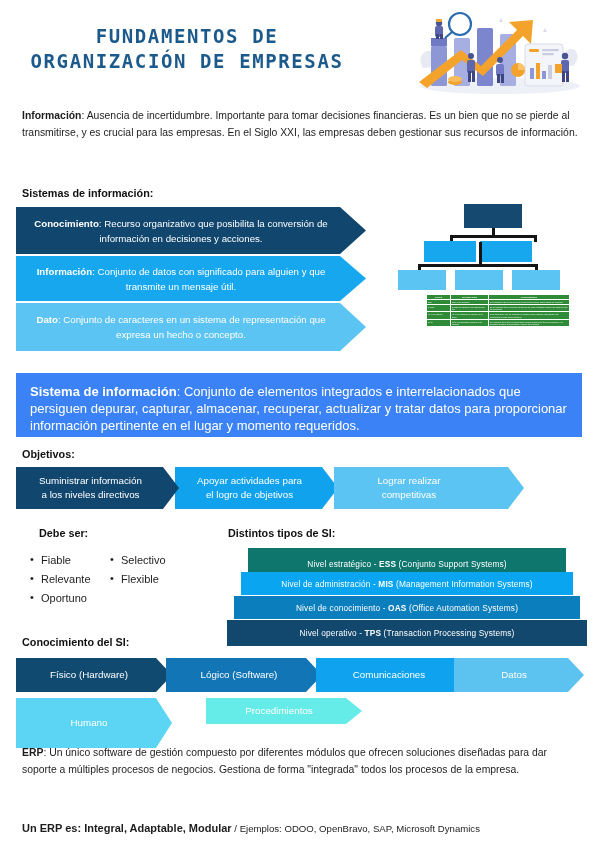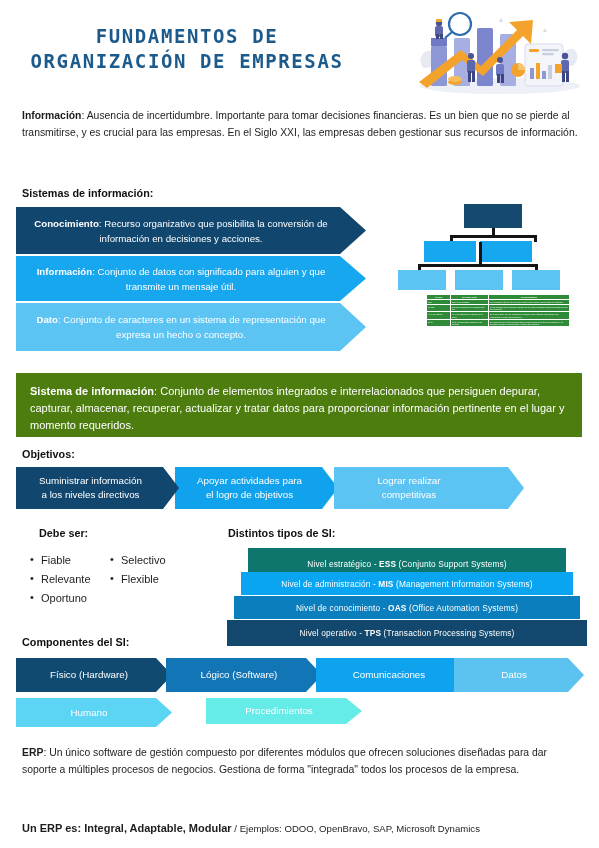--- a/index.html
+++ b/index.html
@@ -99,23 +99,23 @@
   }
   .gtable th {
     text-align: center;
     font-weight: 700;
     font-size: 2.1px;
   }
 
   
   .solidbox {
     position: absolute;
-    background: #4d7c0f;
+    background: #3b82f6;
     color: #ffffff;
-    font-size: 11px;
+    font-size: 13px;
     line-height: 17px;
     padding: 10px 14px;
   }
   .solidbox b { font-weight: 700; }
 
   
   .chev {
     position: absolute;
     display: flex;
     align-items: center;
@@ -362,36 +362,36 @@
   </div>
 
   <div class="pyr" style="left:227px; top:620px; width:360px; height:26px; background:#12486d;">
     <span>Nivel operativo</span>
     <span>&nbsp;-&nbsp;</span>
     <b>TPS</b>
     <span>&nbsp;</span>
     <span>(Transaction Processing Systems)</span>
   </div>
 
-  <div class="sec-head" style="left:22px; top:636px;">Componentes del SI:</div>
+  <div class="sec-head" style="left:22px; top:636px;">Conocimiento del SI:</div>
 
   <div class="chev" style="left:16px; top:658px; width:156px; height:34px; background:#104a70;">
     <span>Físico (Hardware)</span>
   </div>
   <div class="chev" style="left:166px; top:658px; width:156px; height:34px; background:#1275b5;">
     <span>Lógico (Software)</span>
   </div>
   <div class="chev" style="left:316px; top:658px; width:156px; height:34px; background:#0fa3ef;">
     <span>Comunicaciones</span>
   </div>
   <div class="chev" style="left:454px; top:658px; width:130px; height:34px; background:#5cc2f0;">
     <span>Datos</span>
   </div>
 
-  <div class="chev" style="left:16px; top:698px; width:156px; height:29px; background:#5cd5f5;">
+  <div class="chev" style="left:16px; top:698px; width:156px; height:50px; background:#5cd5f5;">
     <span>Humano</span>
   </div>
   <div class="chev" style="left:166px; top:698px; width:156px; height:26px; background:#66ece8;margin-left:40px;">
     <span>Procedimientos</span>
   </div>
 
   <div class="para" style="left:22px; top:744px; width:558px;">
     <b>ERP</b><span>: Un único software de gestión compuesto por diferentes módulos que ofrecen soluciones diseñadas para dar soporte a múltiples procesos de negocios. Gestiona de forma "integrada" todos los procesos de la empresa.</span>
   </div>
 

